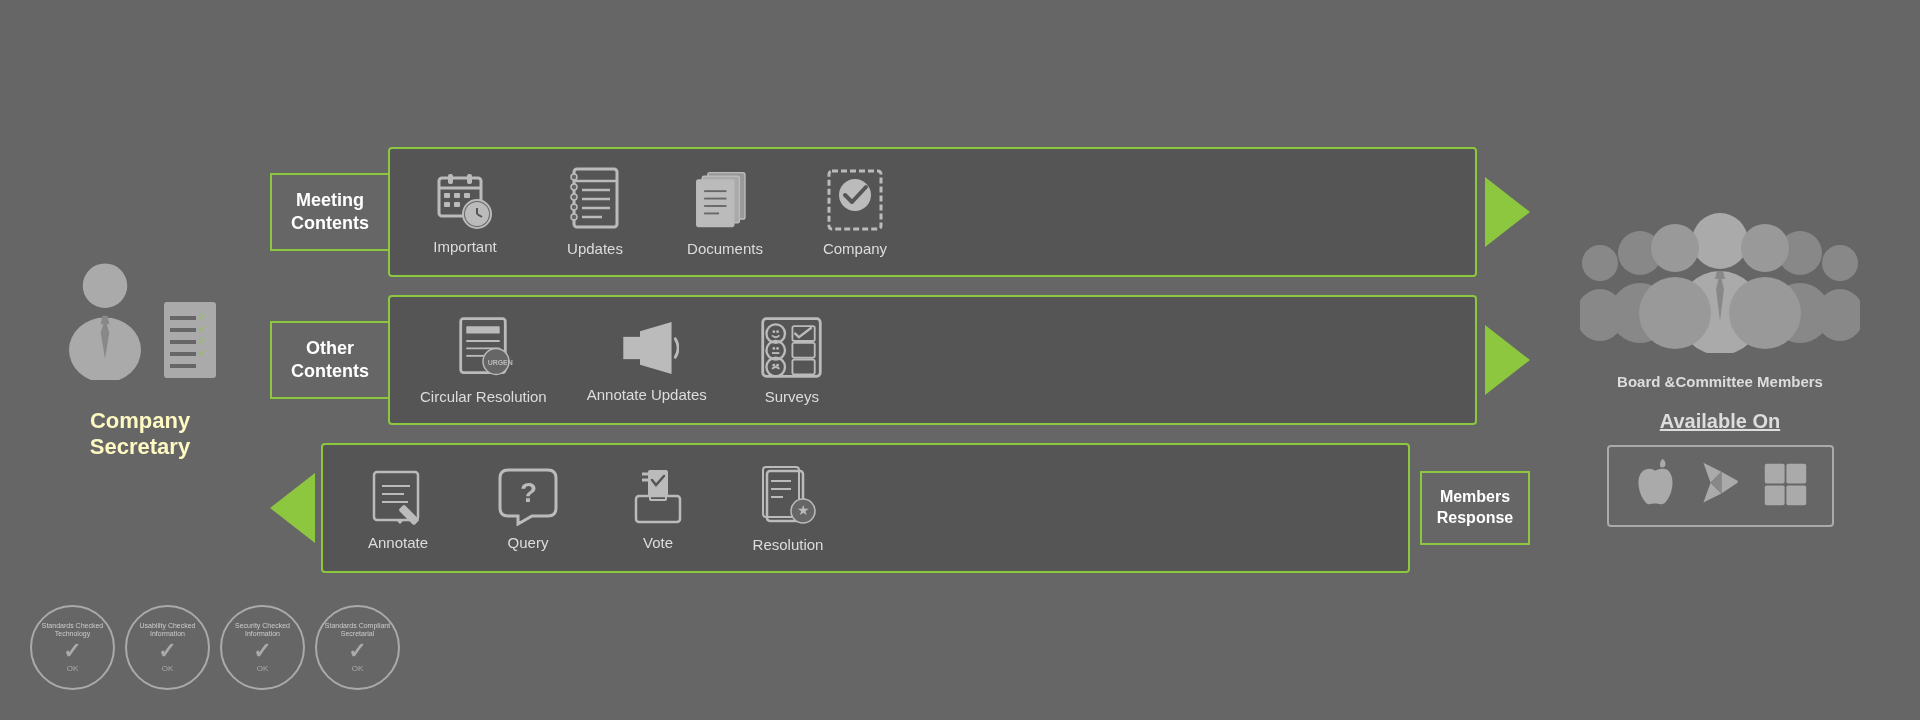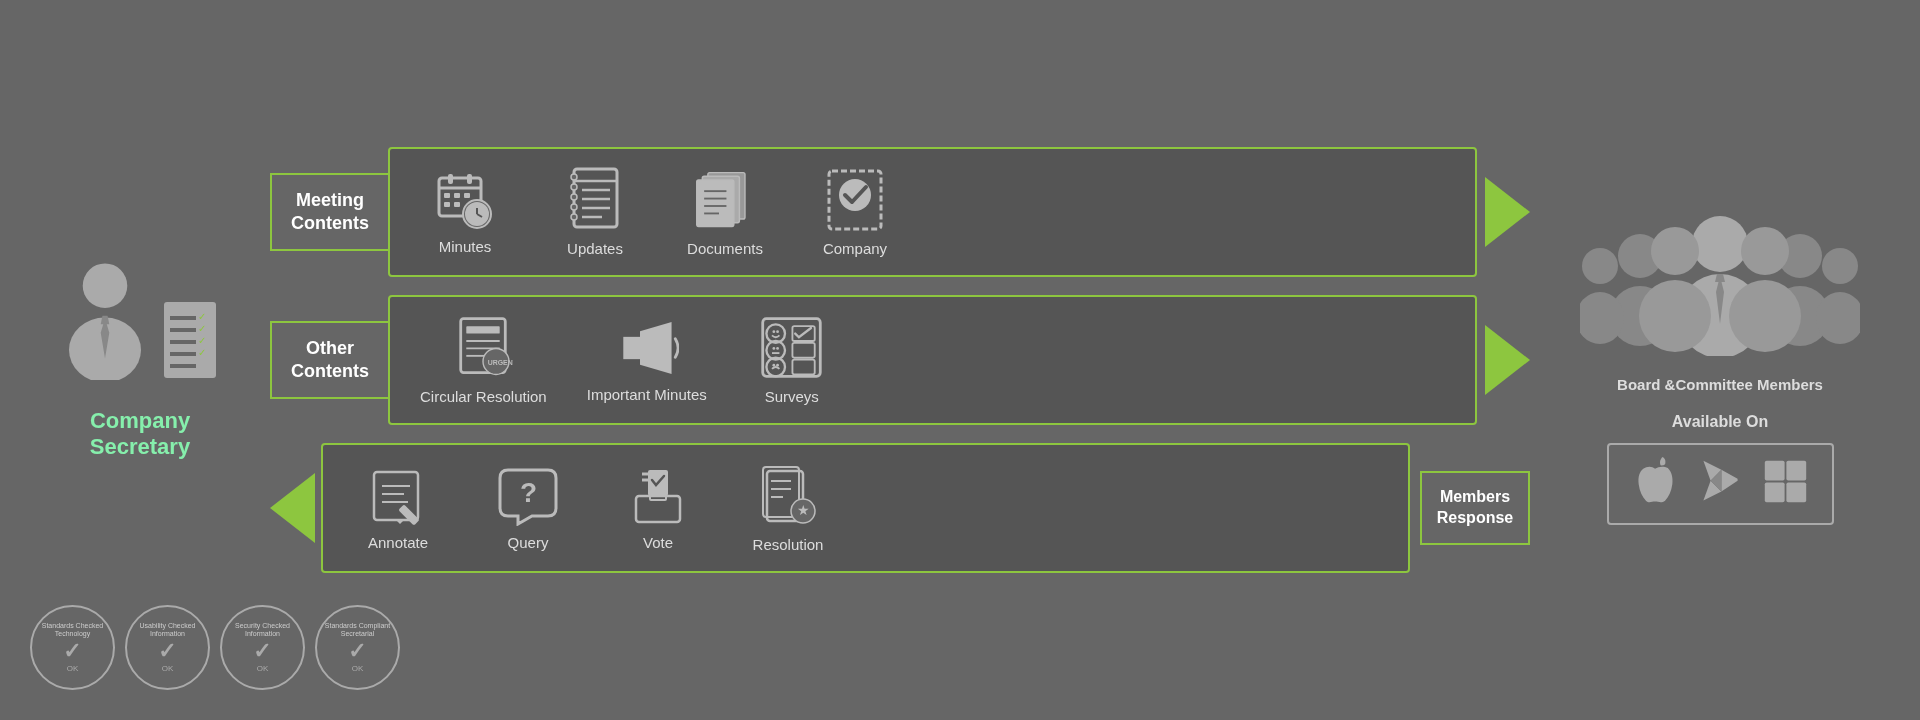--- a/index.html
+++ b/index.html
@@ -36,21 +36,21 @@
       align-items: flex-end;
       gap: 10px;
       margin-bottom: 10px;
     }
 
     .person-icon svg, .checklist-icon svg {
       fill: #aaaaaa;
     }
 
     .left-label {
-      color: #86efac;
+      color: #fef9c3;
       font-size: 22px;
       font-weight: bold;
       text-align: center;
       margin-top: 14px;
     }
 
     
     .middle-section {
       flex: 1;
       display: flex;
@@ -165,23 +165,24 @@
       color: #dddddd;
       font-size: 15px;
       font-weight: bold;
       text-align: left;
       margin-top: 16px;
       margin-bottom: 20px;
     }
 
     .available-on-label {
       color: #dddddd;
-      font-size: 16px;
+      font-size: 20px;
       font-weight: bold;
       margin-bottom: 12px;
+      text-decoration: underline;
     }
 
     .platform-box {
       border: 2px solid #aaaaaa;
       border-radius: 4px;
       display: flex;
       align-items: center;
       gap: 20px;
       padding: 12px 24px;
       background: transparent;
@@ -283,21 +284,21 @@
             <rect x="19" y="23" width="6" height="5" rx="1"></rect>
             <rect x="29" y="23" width="6" height="5" rx="1"></rect>
             <rect x="9" y="32" width="6" height="5" rx="1"></rect>
             <rect x="19" y="32" width="6" height="5" rx="1"></rect>
 
             <circle cx="42" cy="44" r="14" fill="#666666" stroke="#bbbbbb" stroke-width="2"></circle>
             <circle cx="42" cy="44" r="12" fill="#bbbbbb"></circle>
             <line x1="42" y1="38" x2="42" y2="44" stroke="#555555" stroke-width="2"></line>
             <line x1="42" y1="44" x2="47" y2="47" stroke="#555555" stroke-width="2"></line>
           </svg>
-          <span class="content-item-label">Minutes</span>
+          <span class="content-item-label">Important</span>
         </div>
 
         <div class="content-item">
           <svg width="55" height="65" viewBox="0 0 55 65" fill="#bbbbbb">
             <rect x="6" y="2" width="43" height="58" rx="3" fill="none" stroke="#bbbbbb" stroke-width="3"></rect>
 
             <line x1="6" y1="14" x2="49" y2="14" stroke="#bbbbbb" stroke-width="2.5"></line>
             <line x1="14" y1="23" x2="42" y2="23" stroke="#bbbbbb" stroke-width="2.5"></line>
             <line x1="14" y1="32" x2="42" y2="32" stroke="#bbbbbb" stroke-width="2.5"></line>
             <line x1="14" y1="41" x2="42" y2="41" stroke="#bbbbbb" stroke-width="2.5"></line>
@@ -359,21 +360,21 @@
         </div>
 
         <div class="content-item">
           <svg width="65" height="60" viewBox="0 0 70 60" fill="#bbbbbb">
 
             <polygon points="10,18 10,42 28,42 28,18" fill="#bbbbbb"></polygon>
             <polygon points="28,12 28,48 62,58 62,2" fill="#bbbbbb"></polygon>
 
             <path d="M66,20 Q72,30 66,40" fill="none" stroke="#bbbbbb" stroke-width="3" stroke-linecap="round"></path>
           </svg>
-          <span class="content-item-label">Important Minutes</span>
+          <span class="content-item-label">Annotate Updates</span>
         </div>
 
         <div class="content-item">
           <svg width="65" height="65" viewBox="0 0 70 70" fill="#bbbbbb">
             <rect x="4" y="4" width="62" height="62" rx="4" fill="none" stroke="#bbbbbb" stroke-width="3"></rect>
 
             <circle cx="18" cy="20" r="10" fill="none" stroke="#bbbbbb" stroke-width="2.5"></circle>
             <circle cx="16" cy="18" r="1.5" fill="#bbbbbb"></circle>
             <circle cx="20" cy="18" r="1.5" fill="#bbbbbb"></circle>
             <path d="M14,22 Q18,26 22,22" fill="none" stroke="#bbbbbb" stroke-width="2"></path>

